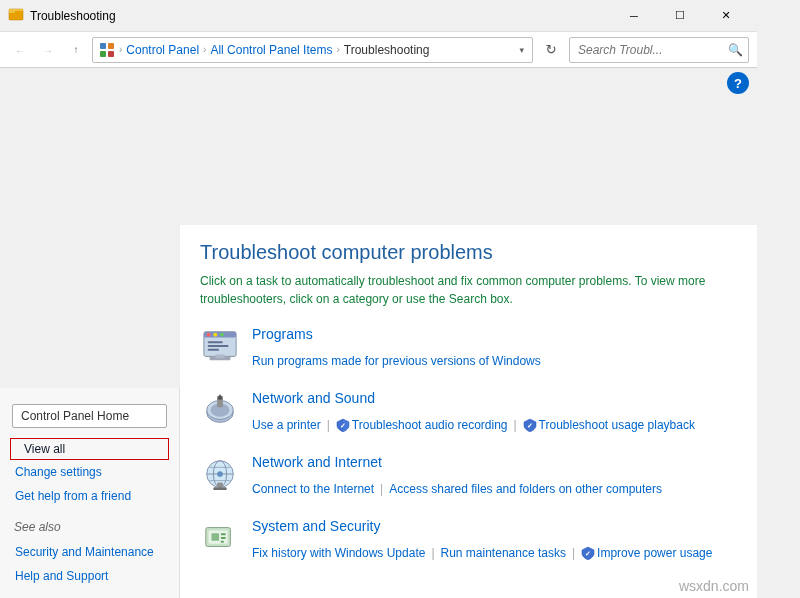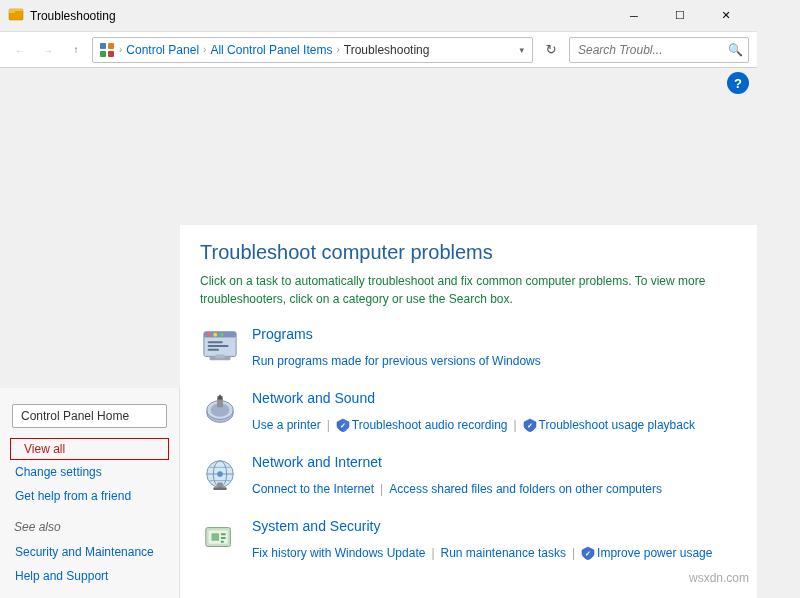--- a/index.html
+++ b/index.html
@@ -133,21 +133,21 @@
       padding: 4px 14px;
       color: #0066cc;
       font-size: 12px;
       cursor: pointer;
       text-decoration: none;
       display: block;
       border: 1px solid transparent;
     }
     .sidebar-link.active {
       border: 1px solid #cc0000;
-      color: #b91c1c;
+      color: #0f172a;
       padding: 3px 13px;
       margin: 0 10px;
       border-radius: 0;
     }
 
     .sidebar-see-also {
       margin-top: auto;
       padding: 12px 14px 6px 14px;
       color: #666;
       font-size: 12px;
@@ -227,23 +227,23 @@
       font-weight: bold;
       cursor: pointer;
       display: flex; align-items: center; justify-content: center;
       position: absolute;
       right: 8px;
       top: 72px;
     }
 
     .watermark {
       position: absolute;
-      bottom: 13px;
+      bottom: 4px;
       right: 8px;
-      font-size: 12px;
+      font-size: 14px;
       color: #aaa;
     }
   </style>
 </head>
 <body>
 
 <div style="position:relative; width:757px; height:598px;">
 
   <div class="title-bar">
     <span style="margin-right:6px;">

